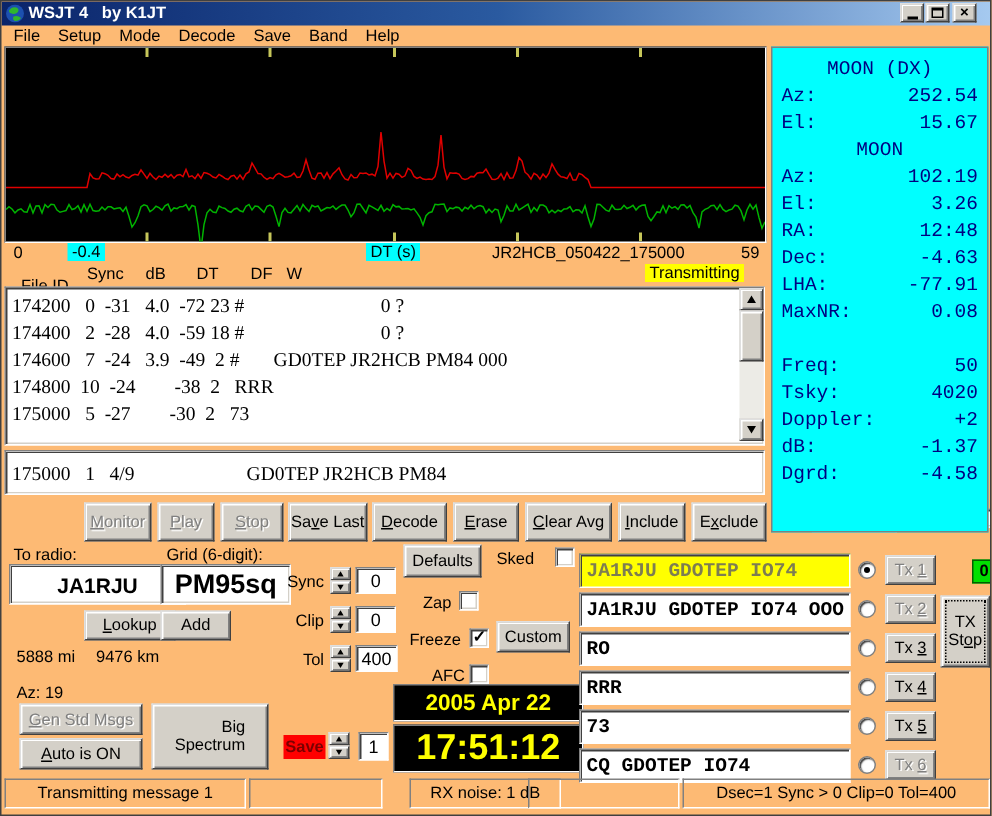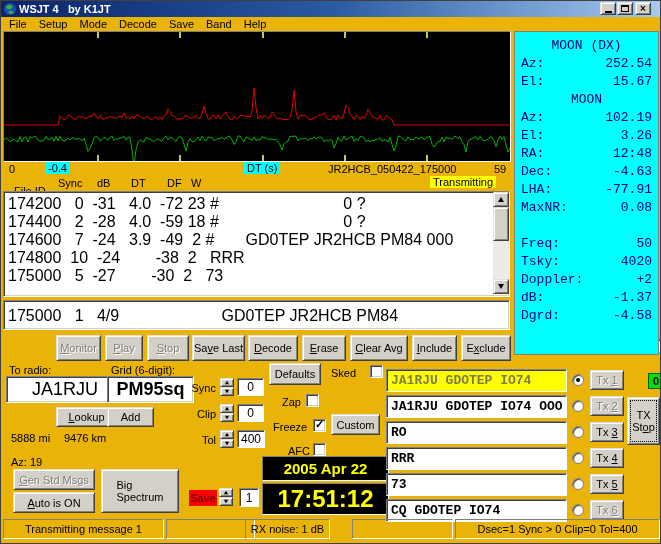--- a/index.html
+++ b/index.html
@@ -1,17 +1,17 @@
 <!DOCTYPE html>
 <html><head>
 <meta charset="utf-8">
 <style>
   * { margin:0; padding:0; box-sizing:border-box; }
   body { background:#808080; font-family:"Liberation Sans", sans-serif; }
-  .window { position:relative; width:661px; height:544px; background:#eab308; overflow:hidden;
+  .window { position:relative; width:661px; height:544px; background:#fdba74; overflow:hidden;
             border:1px solid #404040; }
   .abs { position:absolute; }
   .txt11 { font-size:11px; color:#000; }
   
   .raised { background:#d4d0c8; border:1px solid; border-color:#dfdfdf #404040 #404040 #dfdfdf;
             box-shadow: inset 1px 1px 0 #ffffff, inset -1px -1px 0 #808080; }
   .sunken { background:#ffffff; border:1px solid; border-color:#808080 #ffffff #ffffff #808080;
             box-shadow: inset 1px 1px 0 #404040, inset -1px -1px 0 #d4d0c8; }
   
   .titlebar { left:0; top:0; width:661px; height:16px;
@@ -23,21 +23,21 @@
   .glyph-close { font-size:10px; font-weight:bold; line-height:10px; }
   
   .menubar { left:0; top:17px; width:661px; height:13px; display:flex; }
   .menu-item { font-size:11px; margin-left:12px; color:#000; }
   .menu-item:first-child { margin-left:8px; }
   
   .plot { left:2px; top:30px; width:508px; height:131px; background:#000;
           border:1px solid; border-color:#808080 #fff #fff #808080; }
   .cyan-tag { background:#00ffff; color:#000; font-size:11px; padding:0 3px; }
   .yellow-tag { background:#ffff00; color:#000; font-size:11px; padding:0 3px; }
-  pre.decline { font-family:Liberation Sans, sans-serif; font-size:16px; line-height:18px; white-space:pre; }
+  pre.decline { font-family:Liberation Serif, serif; font-size:13px; line-height:18px; white-space:pre; }
   
   .sb { background:#ecebe6; }
   .arrow-up { width:0; height:0; border-left:3px solid transparent; border-right:3px solid transparent; border-bottom:5px solid #000; }
   .arrow-dn { width:0; height:0; border-left:3px solid transparent; border-right:3px solid transparent; border-top:5px solid #000; }
   .ctr { display:flex; align-items:center; justify-content:center; }
   
   .btn { font-size:11px; color:#000; display:flex; align-items:center; justify-content:center; cursor:default; }
   .btn.disabled { color:#808080; text-shadow:1px 1px 0 #ffffff;align-items:center; }
   
   .checkbox { width:13px; height:13px; background:#fff; border:1px solid; border-color:#808080 #fff #fff #808080;
@@ -185,21 +185,21 @@
   <div class="abs raised btn" style="left:460px;top:334px;width:50px;height:26px">
       <span>E<u>x</u>clude</span>
     </div>
   <div class="abs ctr" style="left:540px;top:335px;width:57px;height:19px;background:#00ffff;border:1px solid;border-color:#808080 #fff #fff #808080;color:#000080;font-size:12px;font-weight:bold">
       <span>JT65 A</span>
     </div>
   <span class="abs txt11" style="left:607px;top:339px"><u>T</u>X First</span>
   <div class="checkbox" style="left:652px;top:338px"></div>
 
   <span class="abs txt11" style="left:8px;top:363px">To radio:</span>
-  <div class="abs sunken ctr" style="left:5px;top:375px;width:118px;height:27px;font-weight:normal;font-size:18px">
+  <div class="abs sunken ctr" style="left:5px;top:375px;width:118px;height:27px;font-weight:bold;font-size:14px">
       <span>JA1RJU</span>
     </div>
   <span class="abs txt11" style="left:110px;top:363px">Grid (6-digit):</span>
   <div class="abs sunken ctr" style="left:106px;top:375px;width:87px;height:27px;font-weight:bold;font-size:18px">
       <span>PM95sq</span>
     </div>
   <div class="abs raised btn" style="left:55px;top:406px;width:61px;height:20px">
       <span><u>L</u>ookup</span>
     </div>
   <div class="abs raised btn" style="left:106px;top:406px;width:47px;height:20px">
@@ -287,21 +287,21 @@
   <div class="valbox" style="left:238px;top:487px;width:20px;height:19px">
       <span>1</span>
     </div>
 
   <div class="abs raised btn disabled" style="left:12px;top:468px;width:82px;height:21px">
       <span><u>G</u>en Std Msgs</span>
     </div>
   <div class="abs raised btn" style="left:12px;top:491px;width:82px;height:21px">
       <span><u>A</u>uto is ON</span>
     </div>
-  <div class="abs raised btn" style="left:100px;top:468px;width:78px;height:44px;white-space:pre-line;text-align:left"><span>Big
+  <div class="abs raised btn" style="left:100px;top:468px;width:78px;height:44px;white-space:pre-line;text-align:right"><span>Big
 Spectrum</span></div>
 
   <div class="field" style="left:385px;top:368px;width:181px;height:23px;background:#ffff00;color:#7d7d52"><span>JA1RJU GDOTEP IO74</span></div>
   <div class="field" style="left:385px;top:394px;width:181px;height:23px"><span>JA1RJU GDOTEP IO74 OOO</span></div>
   <div class="field" style="left:385px;top:420px;width:181px;height:23px"><span>RO</span></div>
   <div class="field" style="left:385px;top:446px;width:181px;height:23px"><span>RRR</span></div>
   <div class="field" style="left:385px;top:472px;width:181px;height:23px"><span>73</span></div>
   <div class="field" style="left:385px;top:498px;width:181px;height:23px"><span>CQ GDOTEP IO74</span></div>
 
   <div class="radio selected" style="left:571px;top:373px"></div>
@@ -397,21 +397,21 @@
         <span>-4.58</span>
       </div>
   </div>
 
   <div class="status-cell" style="left:2px;width:161px">
       <span>Transmitting message 1</span>
     </div>
   <div class="status-cell" style="left:165px;width:89px">
       <span></span>
     </div>
-  <div class="status-cell" style="left:244px;width:85px">
+  <div class="status-cell" style="left:272px;width:101px">
       <span>RX noise: 1 dB</span>
     </div>
   <div class="status-cell" style="left:351px;width:101px">
       <span></span>
     </div>
   <div class="status-cell" style="left:454px;width:205px">
       <span>Dsec=1   Sync &gt; 0   Clip=0   Tol=400</span>
     </div>
 
 </div>

